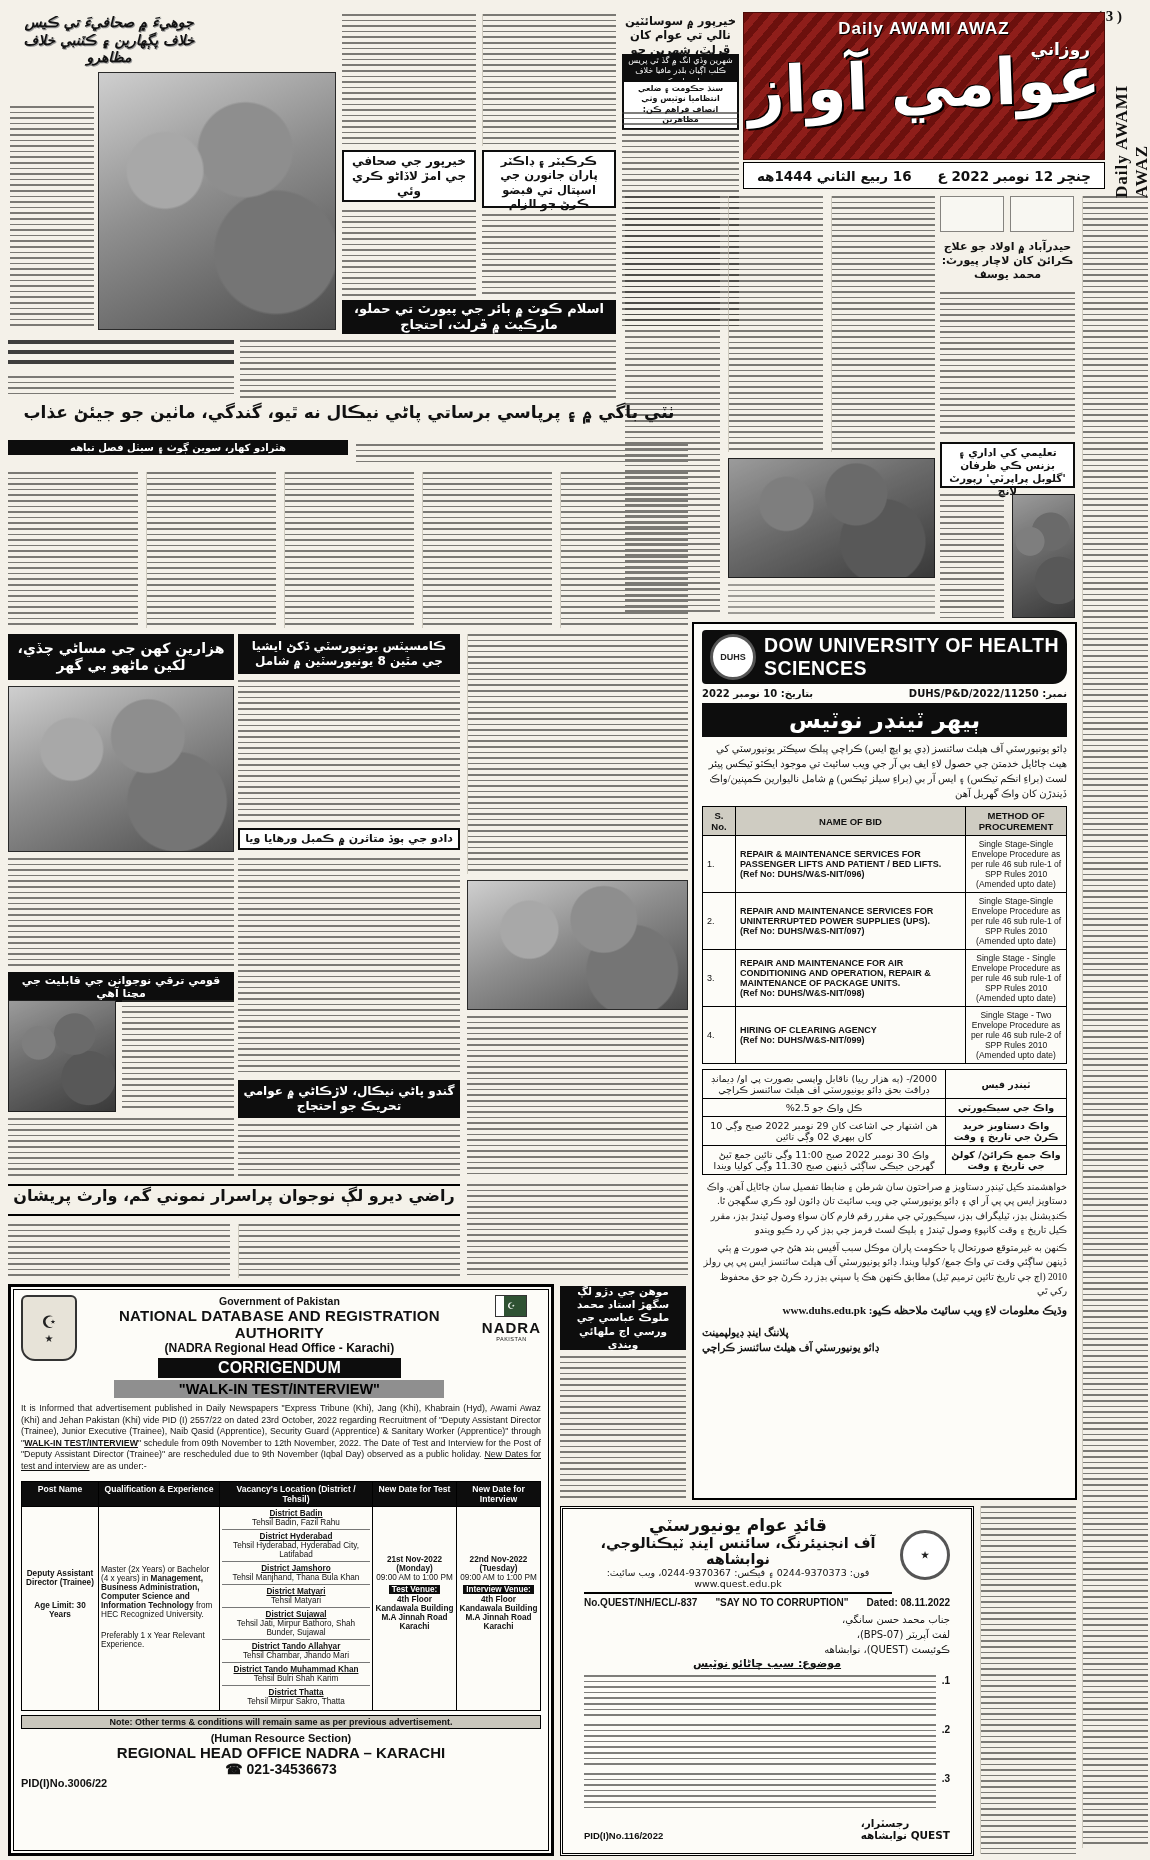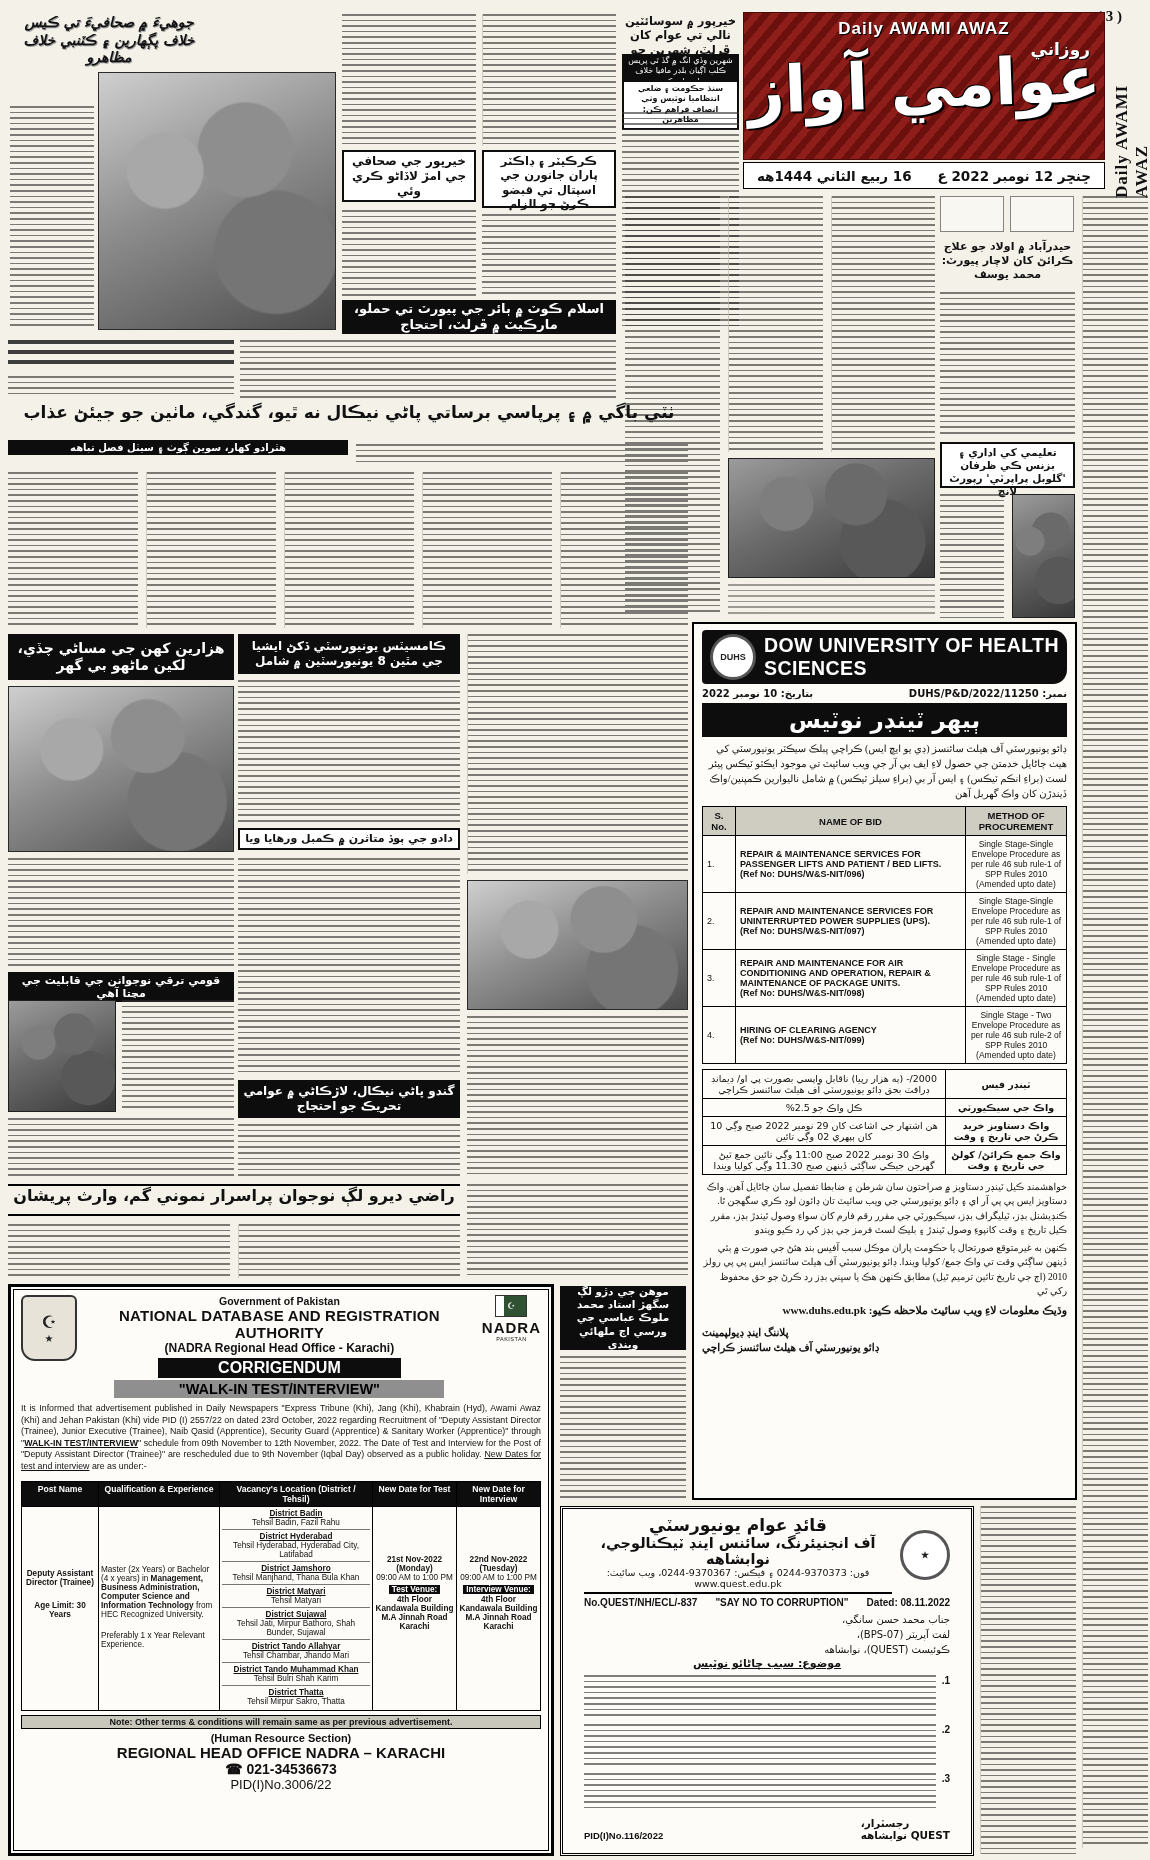--- a/index.html
+++ b/index.html
@@ -55,21 +55,21 @@
   .n-table td,.n-table th{border:1.2px solid #000;font-size:8.2px;padding:2px;vertical-align:top;text-align:center;}
   .n-table th{background:#0d0d0d;color:#fff;font-size:8.6px;}
   .dist{font-weight:bold;text-decoration:underline;display:block;}
   .teh{display:block;border-bottom:1px solid #777;padding-bottom:2px;margin-bottom:2px;}
   .teh:last-child{border-bottom:none;margin-bottom:0;}
   .venue-label{background:#0d0d0d;color:#fff;font-weight:bold;display:inline-block;padding:0 3px;margin:3px 0 1px;}
   .n-note{background:#c9c6bc;border:1px solid #000;font-size:9px;font-weight:bold;text-align:center;margin-top:4px;padding:1px 0;}
   .n-hr{font-size:11px;font-weight:bold;text-align:center;margin-top:3px;}
   .n-office-big{font-size:15px;font-weight:bold;text-align:center;}
   .n-phone{font-size:14px;font-weight:bold;text-align:center;}
-  .n-pid{font-size:13px;font-weight:normal;text-align:center;}
+  .n-pid{font-size:11px;font-weight:bold;text-align:left;}
   .emblem{width:52px;height:62px;border:2px solid #333;border-radius:6px 6px 14px 14px;background:#e7e3d8;display:flex;flex-direction:column;align-items:center;justify-content:center;font-size:17px;color:#222;}
   .nadra-logo{text-align:center;}
   .nadra-flag{width:30px;height:20px;border:1px solid #333;background:linear-gradient(90deg,#fff 0 25%,#2f5233 25%);margin:0 auto 2px;display:flex;align-items:center;justify-content:center;color:#fff;font-size:9px;}
   .nadra-word{font-size:15px;font-weight:bold;letter-spacing:1px;}
   .nadra-sub{font-size:5.5px;letter-spacing:.5px;}
   
   .q-box{border:3px double #000;background:#fdfcf8;padding:6px 21px;}
   .q-t1{font-size:17px;font-weight:bold;}
   .q-t2{font-size:14.5px;font-weight:bold;}
   .q-contact{font-size:9.5px;border-bottom:2px solid #000;padding-bottom:3px;}

